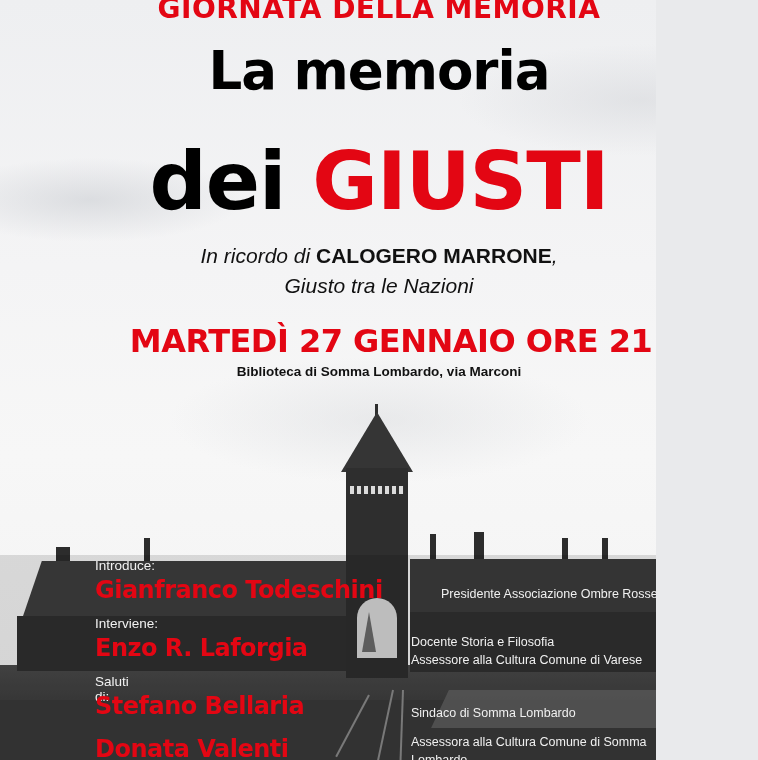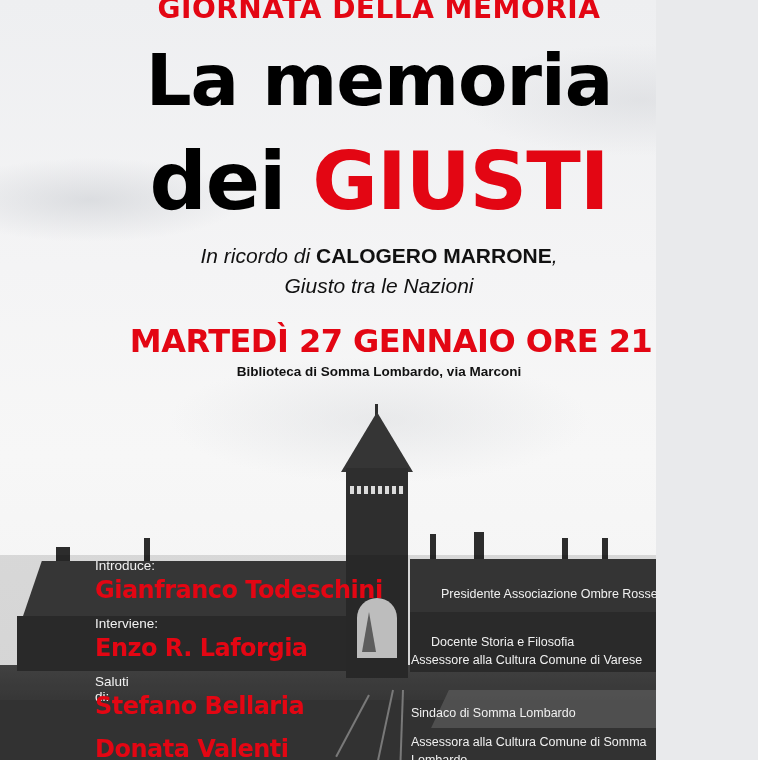--- a/index.html
+++ b/index.html
@@ -33,21 +33,21 @@
                    background: repeating-linear-gradient(90deg,#dcdcdc 0 4px,#333 4px 7px); }
   .gate-arch { position: absolute; left: 357px; top: 598px; width: 40px; height: 60px; background: #d8d8d8; border-radius: 20px 20px 0 0; }
   .gate-tree { position: absolute; left: 362px; top: 612px; width: 14px; height: 40px; background: #6a6a6a; clip-path: polygon(50% 0,100% 100%,0 100%); }
   .trees-r { position: absolute; left: 732px; top: 618px; width: 26px; height: 50px; background: #333; border-radius: 8px 8px 0 0; }
   .rail { position: absolute; width: 2px; background: #8a8a8a; transform-origin: top center; }
   .dim { position: absolute; left: 0; right: 0; top: 555px; bottom: 0; background: rgba(0,0,0,0.12); }
 
   
   .t { position: absolute; left: 0; width: 758px; text-align: center; white-space: nowrap; }
   .eyebrow { top: -8px; font-size: 28px; font-weight: 700; color: #e30613; letter-spacing: 0.5px; font-family: "DejaVu Sans", sans-serif; }
-  .title1 { top: 44px; font-size: 72px; font-weight: 700; color: #000; font-family: "DejaVu Sans", sans-serif; letter-spacing: -1px; line-height: 1; }
+  .title1 { top: 44px; font-size: 53px; font-weight: 700; color: #000; font-family: "DejaVu Sans", sans-serif; letter-spacing: -1px; line-height: 1; }
   .title2 { top: 142px; font-size: 80px; font-weight: 700; color: #000; font-family: "DejaVu Sans", sans-serif; letter-spacing: -1px; line-height: 1; }
   .title2 .red { color: #e30613; }
   .sub1 { top: 244px; font-size: 21px; color: #111; }
   .sub1 .it { font-style: italic; margin-top: 27px; }
   .sub1 .b { font-weight: 700; text-align: right; }
   .sub2 { top: 274px; font-size: 21px; font-style: italic; color: #111; }
   .date { top: 322px; font-size: 32px; font-weight: 700; color: #e30613; font-family: "DejaVu Sans", sans-serif; letter-spacing: -0.5px; padding-left: 24px; }
   .venue { top: 364px; font-size: 13.5px; font-weight: 700; color: #111; }
   .printed { position: absolute; left: 734px; top: 548px; transform: rotate(-90deg); transform-origin: 0 0;
              font-size: 6.5px; color: #555; white-space: nowrap; }
@@ -105,21 +105,21 @@
 
   <div class="printed">Stampato in proprio, via Albania 19 Somma Lombardo, gennaio '26</div>
 
   <div class="speakers">
     <div class="lbl" style="top:558px;">Introduce:</div>
     <div class="nm" style="top:576px;">Gianfranco Todeschini</div>
     <div class="role" style="top:585px;padding-left:30px;">Presidente Associazione Ombre Rosse</div>
 
     <div class="lbl" style="top:616px;">Interviene:</div>
     <div class="nm" style="top:634px;">Enzo R. Laforgia</div>
-    <div class="role" style="top:633px;margin-left:20px;">Docente Storia e Filosofia</div>
+    <div class="role" style="top:633px;">Docente Storia e Filosofia</div>
     <div class="role" style="top:651px;">Assessore alla Cultura Comune di Varese</div>
 
     <div class="lbl" style="top:674px;">Saluti di:</div>
     <div class="nm" style="top:692px;">Stefano Bellaria</div>
     <div class="role" style="top:704px;">Sindaco di Somma Lombardo</div>
 
     <div class="nm" style="top:735px;">Donata Valenti</div>
     <div class="role" style="top:733px;">Assessora alla Cultura Comune di Somma</div>
     <div class="role" style="top:751px;">Lombardo</div>
   </div>

